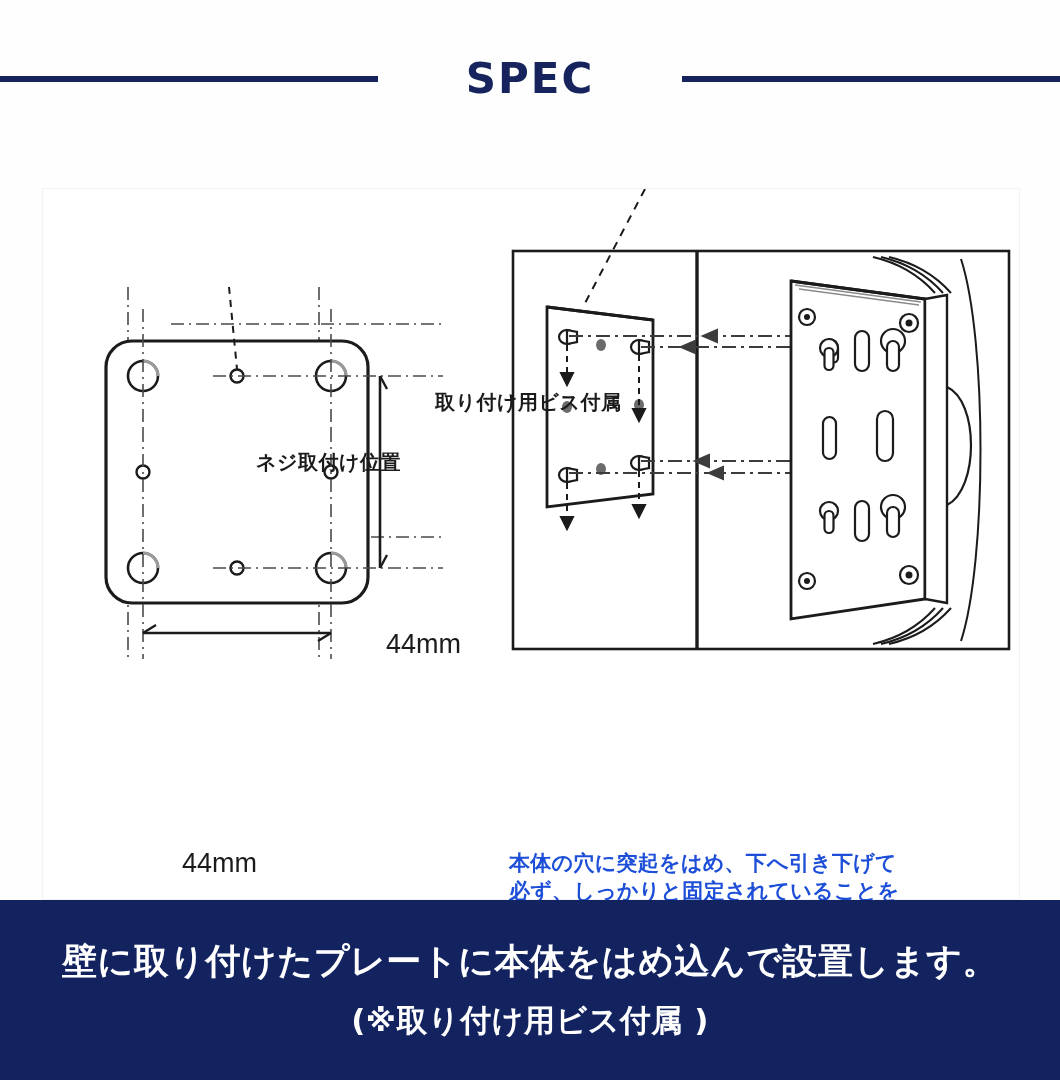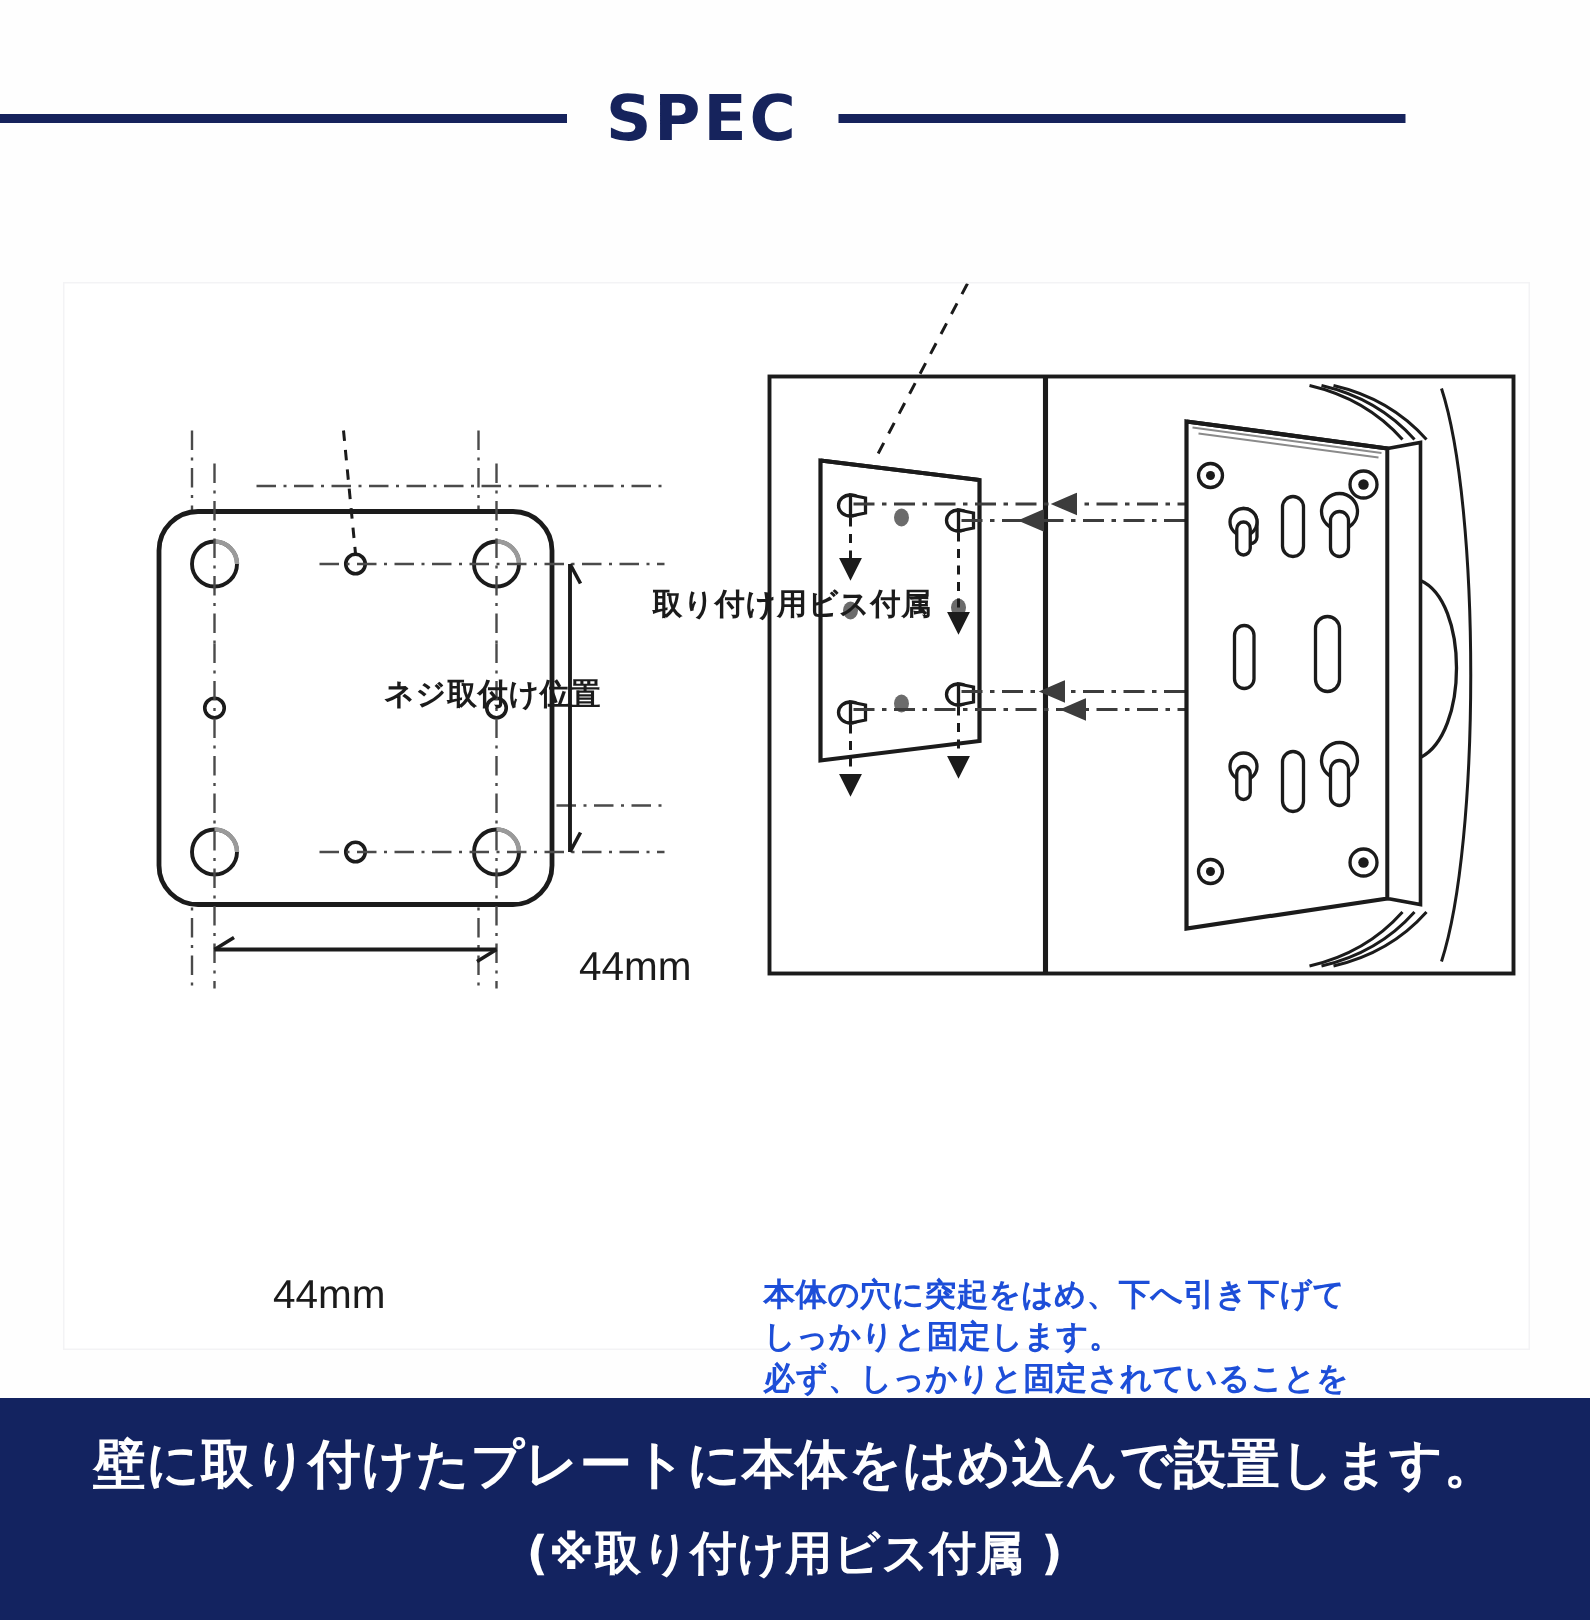--- a/index.html
+++ b/index.html
@@ -8,21 +8,21 @@
     background:#ffffff;
     font-family:"Liberation Sans","DejaVu Sans",sans-serif;
     overflow:hidden;
     position:relative;
   }
   .page{position:relative;width:1060px;height:1080px;background:#fefefe;}
 
   
   .header{
     position:absolute;left:0;top:44px;width:1060px;height:70px;
-    display:flex;align-items:center;justify-content:flex-start;gap:0;
+    display:flex;align-items:center;justify-content:space-between;gap:0;
   }
   .hdr-rule{height:6px;background:#16235c;flex:0 0 auto;}
   .hdr-rule.left{width:378px;margin-right:26px;}
   .hdr-rule.right{width:378px;margin-left:26px;}
   .hdr-title{
     color:#16235c;
     font-size:42px;font-weight:bold;letter-spacing:2px;
     line-height:1;white-space:nowrap;
     font-family:"DejaVu Sans","Liberation Sans",sans-serif;
   }
@@ -65,21 +65,21 @@
   .instr{
     position:absolute;left:466px;top:660px;width:500px;
     font-size:21px;line-height:1.34;color:#1d4ed8;font-weight:600;
     font-family:"DejaVu Sans","Liberation Sans",sans-serif;
     letter-spacing:.3px;
   }
   .instr div{white-space:nowrap;}
 
   
   .banner{
-    position:absolute;left:0;bottom:0;width:1060px;height:148px;
+    position:absolute;left:0;bottom:0;width:1060px;height:180px;
     background:#132360;
     display:flex;flex-direction:column;align-items:center;justify-content:center;
   }
   .banner-l1{
     color:#ffffff;font-size:35px;font-weight:bold;letter-spacing:.5px;
     font-family:"DejaVu Sans","Liberation Sans",sans-serif;
     line-height:1.22;white-space:nowrap;
   }
   .banner-l2{
     color:#ffffff;font-size:31px;font-weight:bold;letter-spacing:.5px;
@@ -291,21 +291,20 @@
     <div class="jp lbl-screw">ネジ取付け位置</div>
 
     <div class="jp lbl-boss">取り付け用ビス付属</div>
 
     <div class="dim-v">44mm</div>
 
     <div class="dim-h">44mm</div>
 
     <div class="jp instr">
       <div>本体の穴に突起をはめ、下へ引き下げて</div>
-      <div>しっかりと固定します。</div>
       <div>必ず、しっかりと固定されていることを</div>
       <div>ご確認ください。</div>
     </div>
   </div>
 
   <div class="banner">
     <div class="banner-l1">壁に取り付けたプレートに本体をはめ込んで設置します。</div>
     <div class="banner-l2">(※取り付け用ビス付属 )</div>
   </div>
 

